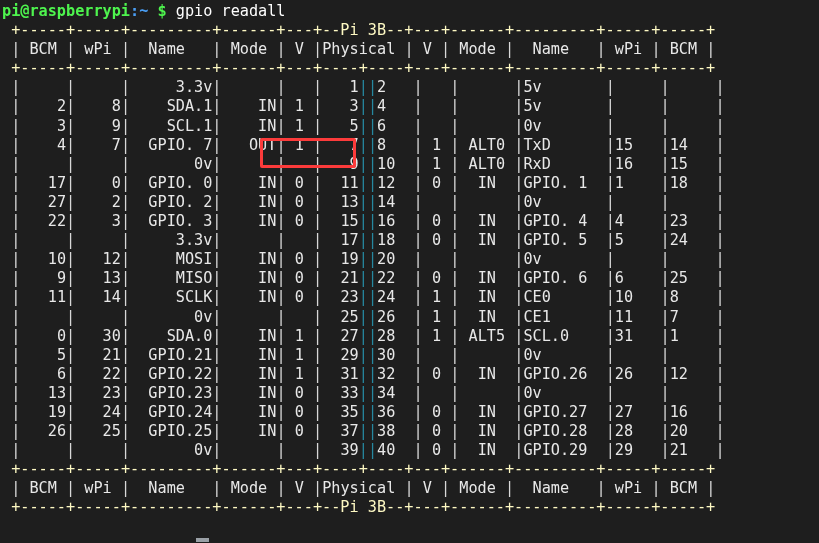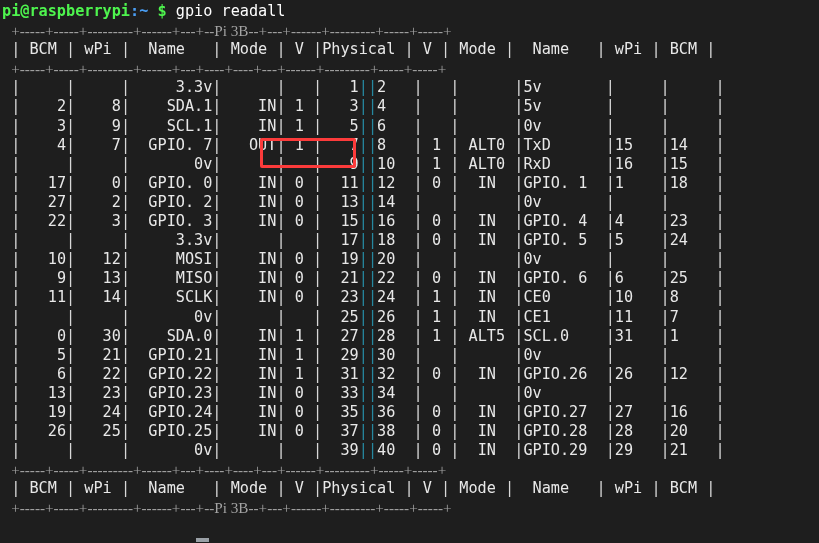--- a/index.html
+++ b/index.html
@@ -24,21 +24,21 @@
   .line {
     white-space: pre;
     height: 19.1px;
     padding-left: 2px;
     letter-spacing: 0px;
   }
   .prompt-user { color: #4ef44e; font-weight: bold; }
   .prompt-path { color: #4a9ef4; font-weight: bold; }
   .prompt-dollar { color: #4ef44e; font-weight: bold; }
   .cmd { color: #ffffff; }
-  .rule { color: #a3a3a3; font-family: Liberation Serif, serif; }
+  .rule { color: #fef9c3; }
   .pipe { color: #d8d8d8; }
   .midpipe { color: #2688a0; }
   .cell { color: #e8e8e8; }
 
   #highlight-box {
     position: absolute;
     border: 3px solid #fc3b3b;
     border-radius: 2px;
     pointer-events: none;
     box-sizing: border-box;

